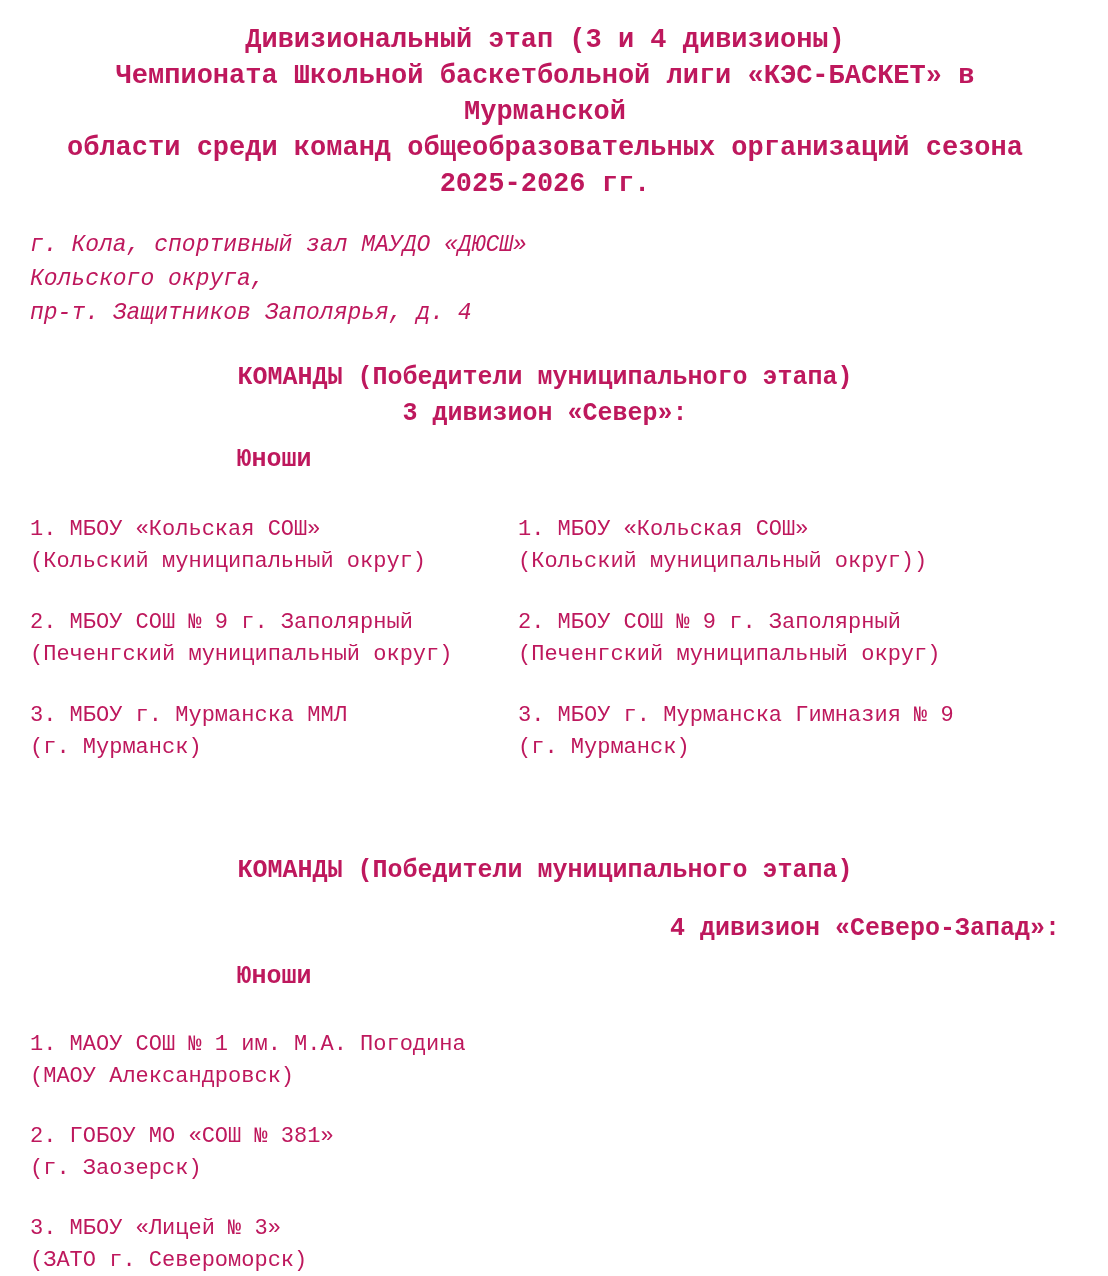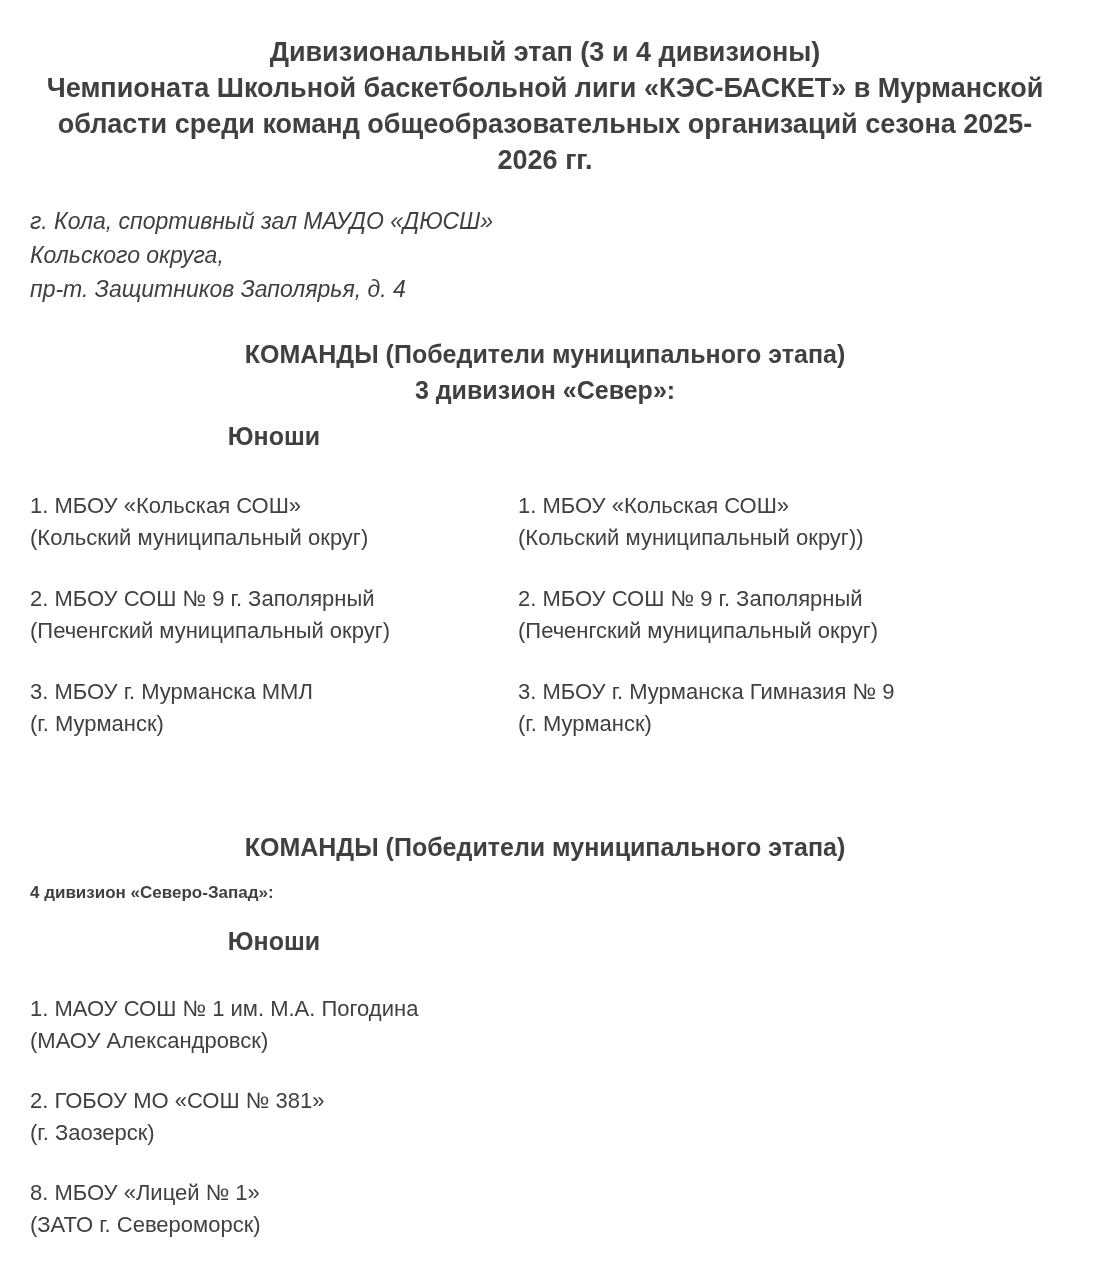--- a/index.html
+++ b/index.html
@@ -5,24 +5,24 @@
   html, body {
     margin: 0;
     padding: 0;
     background: #ffffff;
   }
   .page {
     position: relative;
     width: 1108px;
     height: 1276px;
     box-sizing: border-box;
-    padding: 34px 48px 12px 30px;
+    padding: 22px 48px 12px 30px;
     background: #ffffff;
-    color: #404040;
-    font-family: Liberation Sans, sans-serif;
+    color: #be185d;
+    font-family: Liberation Mono, monospace;
     font-size: 22px;
     overflow: hidden;
   }
   .doc-title {
     text-align: center;
     font-weight: bold;
     font-size: 27px;
     line-height: 36px;
   }
   .venue {
@@ -46,24 +46,24 @@
     line-height: 36px;
   }
   .sec2-heading {
     margin-top: 60px;
     text-align: center;
     font-weight: bold;
     font-size: 25px;
     line-height: 36px;
   }
   .sec2-subheading {
-    margin-top: 10px;
-    text-align: left;
+    margin-top: 22px;
+    text-align: right;
     font-weight: bold;
-    font-size: 17px;
+    font-size: 25px;
     line-height: 36px;
   }
   .cols {
     display: grid;
     grid-template-columns: 488px 1fr;
   }
   .col-header-row {
     margin-top: 14px;
   }
   .col-header {
@@ -161,21 +161,21 @@
     <div class="teams2">
       <div class="team">
         <div>1. МАОУ СОШ № 1 им. М.А. Погодина</div>
         <div>(МАОУ Александровск)</div>
       </div>
       <div class="team">
         <div>2. ГОБОУ МО «СОШ № 381»</div>
         <div>(г. Заозерск)</div>
       </div>
       <div class="team">
-        <div>8. МБОУ «Лицей № 1»</div>
+        <div>3. МБОУ «Лицей № 3»</div>
         <div>(ЗАТО г. Североморск)</div>
       </div>
       <div class="team">
         <div>4. МБОУ Видяево СОШ № 1</div>
         <div>(ЗАТО Видяево)</div>
       </div>
     </div>
   </div>
 
 </div>

